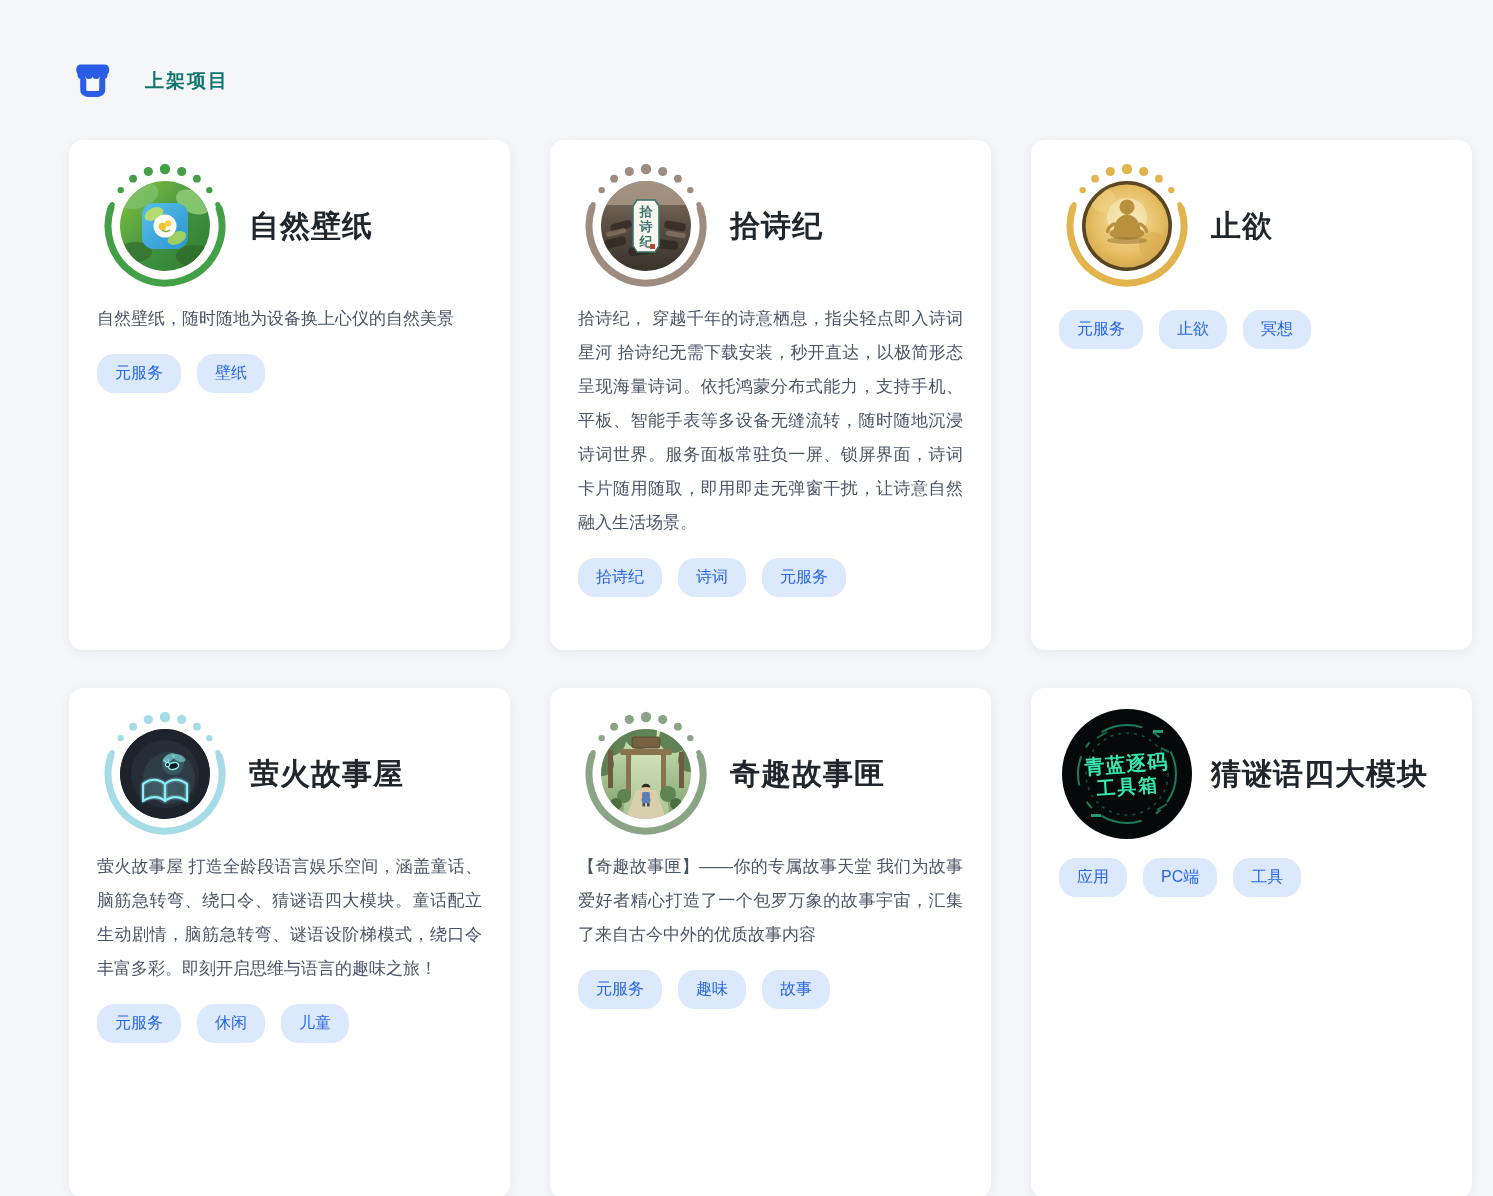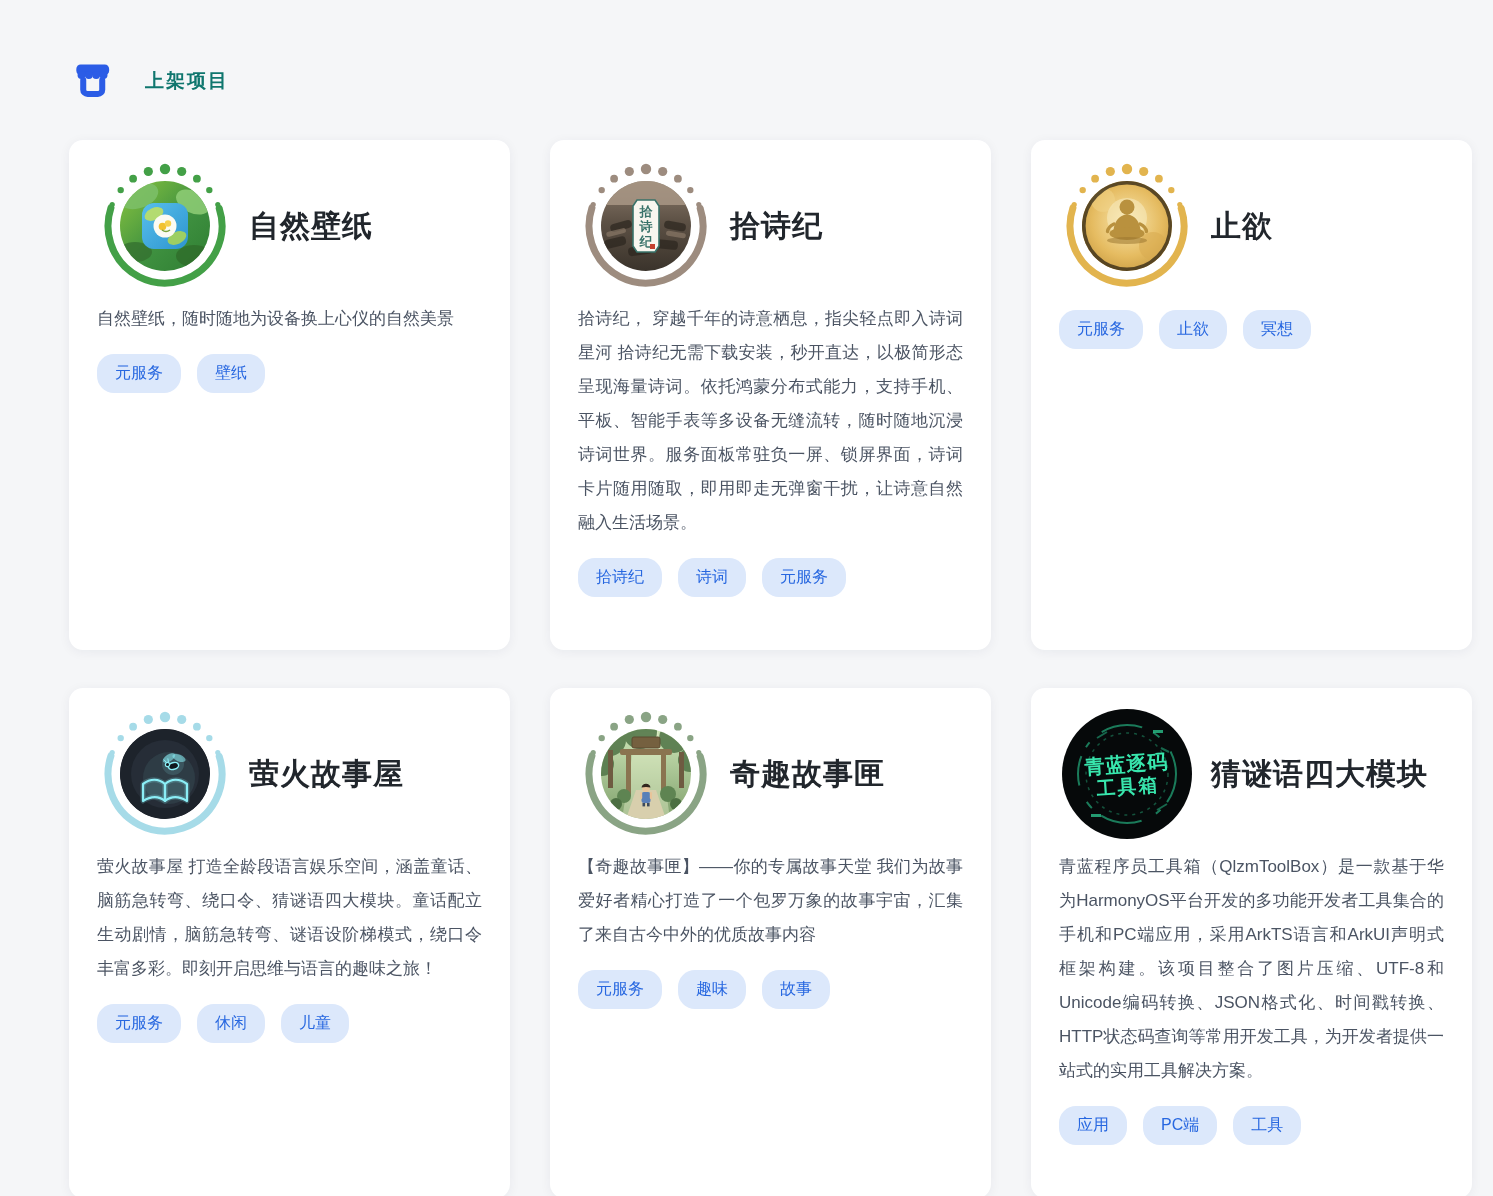--- a/index.html
+++ b/index.html
@@ -348,21 +348,20 @@
             <rect x="92" y="22" width="10" height="3" fill="#2bbf8a" opacity=".8"></rect>
             <rect x="30" y="106" width="10" height="3" fill="#2bbf8a" opacity=".8"></rect>
             <g transform="rotate(-4 66 66)">
               <text x="66" y="63" font-size="20" font-weight="bold" fill="#38e6ad" text-anchor="middle" letter-spacing="1" font-family="Liberation Sans, sans-serif">青蓝逐码</text>
               <text x="66" y="85" font-size="19" font-weight="bold" fill="#38e6ad" text-anchor="middle" letter-spacing="2" font-family="Liberation Sans, sans-serif">工具箱</text>
             </g>
           </svg>
         </div>
         <h3 class="card-title">猜谜语四大模块</h3>
       </div>
-      <p class="card-desc">青蓝程序员工具箱（QlzmToolBox）是一款基于华为HarmonyOS平台开发的多功能开发者工具集合的手机和PC端应用，采用ArkTS语言和ArkUI声明式框架构建。该项目整合了图片压缩、UTF-8和Unicode编码转换、JSON格式化、时间戳转换、HTTP状态码查询等常用开发工具，为开发者提供一站式的实用工具解决方案。</p>
       <div class="tag-row">
         <span class="tag">应用</span>
         <span class="tag">PC端</span>
         <span class="tag">工具</span>
       </div>
     </article>
 
   </div>
 </div>
 

